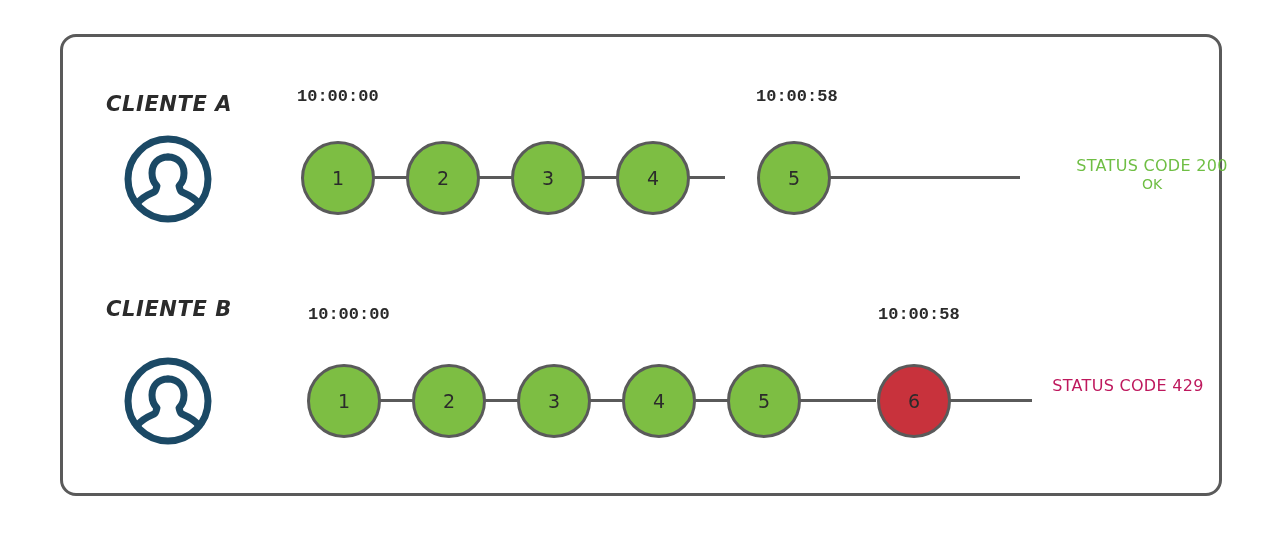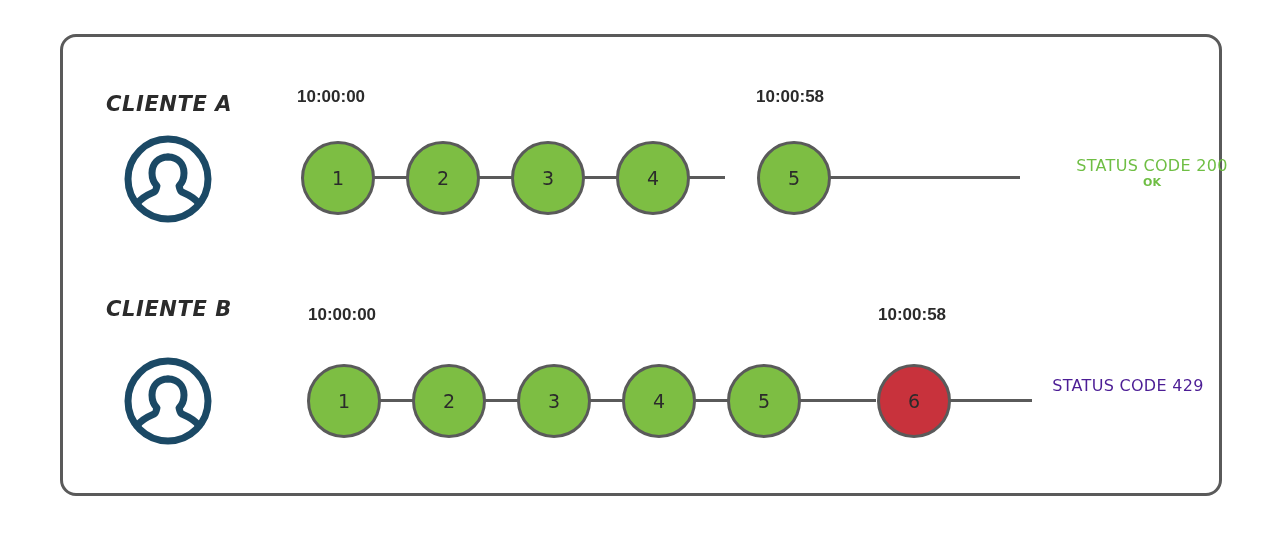--- a/index.html
+++ b/index.html
@@ -51,21 +51,21 @@
     font-size: 21px;
     font-weight: 700;
     font-style: italic;
     letter-spacing: 0.6px;
     color: #2b2b2b;
     white-space: nowrap;
   }
 
   .timestamp {
     position: absolute;
-    font-family: Liberation Sans, sans-serif;
+    font-family: Liberation Mono, monospace;
     font-size: 17px;
     font-weight: 700;
     color: #2b2b2b;
     white-space: nowrap;
     text-align: right;
   }
 
   .avatar {
     position: absolute;
   }
@@ -101,25 +101,24 @@
   }
   .status .line1 {
     display: block;
     font-family: "DejaVu Sans", sans-serif;
     font-size: 16px;
     letter-spacing: 0.3px;
   }
   .status .line2 {
     display: block;
     font-family: "DejaVu Sans", sans-serif;
-    font-size: 11px;
-    font-weight: bold;
+    font-size: 14px;
   }
   .status.ok  .line1, .status.ok  .line2 { color: #6FBE44; }
-  .status.err .line1, .status.err .line2 { color: #4c1d95; }
+  .status.err .line1, .status.err .line2 { color: #be185d; }
 </style>
 </head>
 <body>
 
 <div id="canvas">
   <div class="frame"></div>
 
   <div class="row" id="row-a">
 
     <div class="client-label" style="left:106px; top:92px;">CLIENTE A</div>

